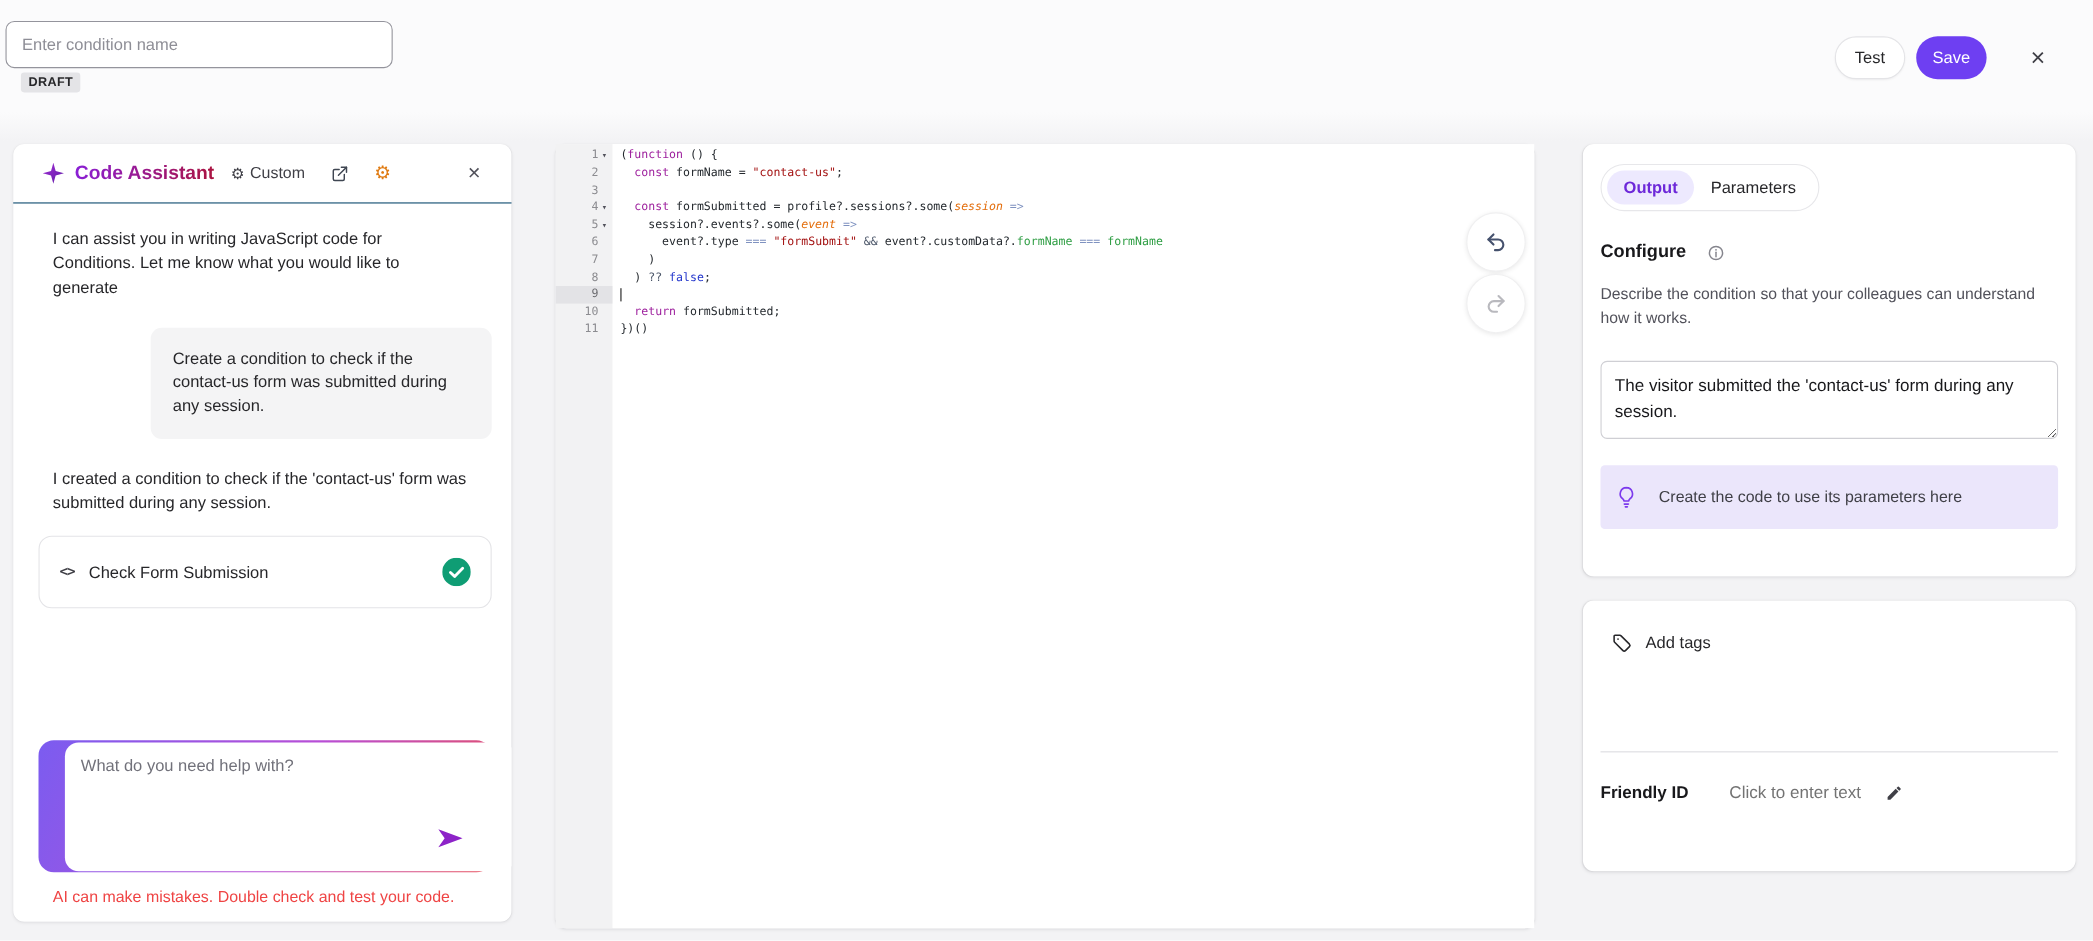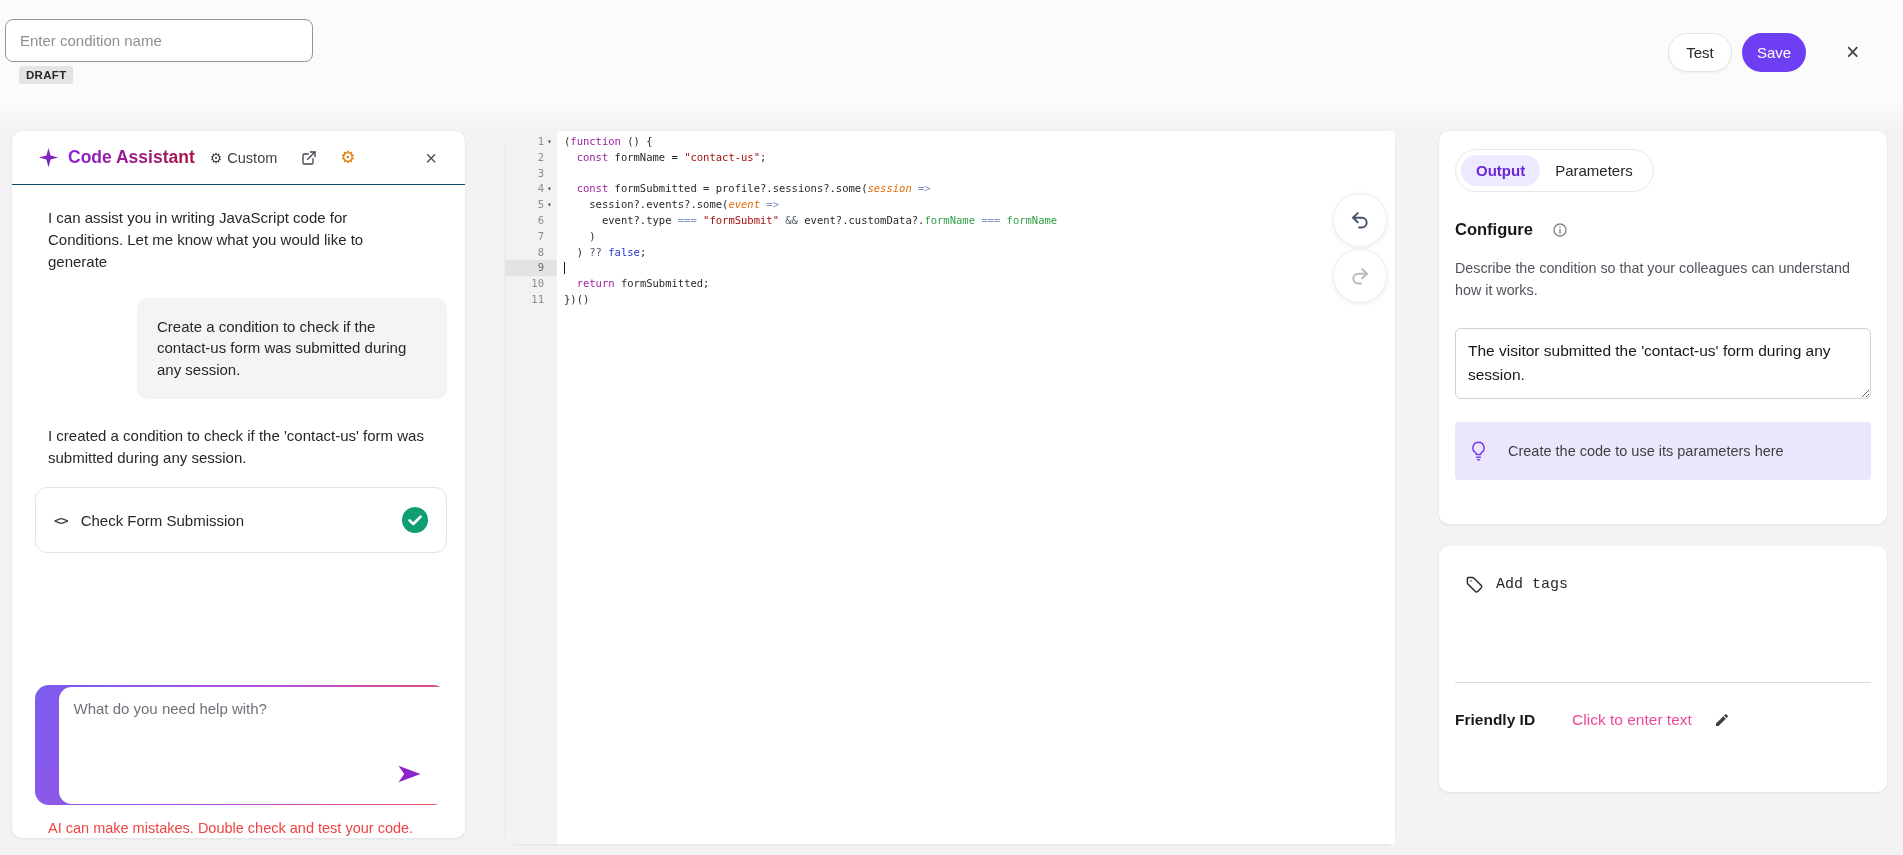--- a/index.html
+++ b/index.html
@@ -7,21 +7,21 @@
   body {
     width:1903px; height:855px; position:relative; overflow:hidden;
     font-family:"Liberation Sans", sans-serif;
     background:linear-gradient(180deg,#fbfbfc 0,#fbfbfc 102px,#f3f3f5 128px,#f3f3f5 100%);
     color:#27272a;
   }
   .panel { position:absolute; background:#fff; border-radius:10px;
     box-shadow:0 1px 3px rgba(16,16,20,.08), 0 0 1px rgba(16,16,20,.06); }
 
   
-  .cond-input { position:absolute; left:5px; top:19px; width:308px; height:43px;
+  .cond-input { position:absolute; left:5px; top:19px; width:352px; height:43px;
     border:1px solid #94949c; border-radius:8px; padding:0 14px; font-size:15px;
     color:#18181b; background:#fff; outline:none; font-family:inherit; }
   .cond-input::placeholder { color:#8e8e96; }
   .draft { position:absolute; left:19px; top:66px; background:#e4e4e7; color:#27272a;
     font-size:11.5px; font-weight:700; padding:3px 7px; border-radius:3px; letter-spacing:.3px; }
   .topbar-actions { position:absolute; left:1668px; top:33px; display:flex; align-items:center; }
   .btn { height:39px; border-radius:20px; font-size:15px; font-family:inherit; cursor:pointer; }
   .btn-test { width:64px; background:#fff; border:1px solid #e4e4e7; color:#27272a;
     box-shadow:0 1px 2px rgba(0,0,0,.05); }
   .btn-save { width:64px; margin-left:10px; background:var(--accent); border:none; color:#fff; }
@@ -34,21 +34,21 @@
     padding:0 28px 0 26px; border-bottom:1px solid #0c4a6e; }
   .lp-title { font-size:17.5px; font-weight:700; margin-left:9px;
     background:linear-gradient(90deg,var(--title-grad-start),var(--title-grad-end));
     -webkit-background-clip:text; background-clip:text; color:transparent; }
   .lp-mode { margin-left:15px; font-size:14.5px; color:#3f3f46; display:flex; align-items:center; gap:5px; cursor:pointer; }
   .lp-mode .gear-glyph { font-size:14px; color:#3f3f46; }
   .icon-btn { background:none; border:none; padding:0; cursor:pointer; display:flex; align-items:center; }
   .lp-ext { margin-left:24px; }
   .lp-gear { margin-left:23px; font-size:17px; color:#e07b12; line-height:1; font-family:inherit; }
   .lp-close { margin-left:auto; font-size:20px; color:#52525b; line-height:1; font-family:inherit; }
-  .lp-body { flex:1; display:flex; flex-direction:column; padding:0 18px 2px 23px; overflow:hidden; }
+  .lp-body { flex:1; display:flex; flex-direction:column; padding:0 18px 14px 23px; overflow:hidden; }
   .msg { font-size:15px; color:#27272a; line-height:1.48; margin-left:13px; }
   .msg-welcome { margin-top:22px; width:340px; }
   .bubble { margin-top:24px; align-self:flex-end; width:310px; background:#f4f4f5;
     border-radius:10px; padding:18px 20px; font-size:15px; line-height:1.45; color:#27272a; }
   .msg-result { margin-top:26px; width:392px; }
   .code-card { margin-top:18px; border:1px solid #e4e4e7; border-radius:12px; height:66px;
     padding:0 18px; display:flex; align-items:center; cursor:pointer; background:#fff; }
   .code-glyph { font-family:"DejaVu Sans Mono", monospace; font-size:13px; font-weight:700;
     color:#3f3f46; letter-spacing:-1px; }
   .code-card-label { margin-left:13px; font-size:15px; color:#27272a; }
@@ -103,25 +103,25 @@
   .cfg-desc { margin-top:18px; font-size:14.3px; color:#52525b; line-height:1.55; width:100%; }
   .desc-box { margin-top:27px; width:100%; height:71px; border:1px solid #cfcfd4; border-radius:6px;
     padding:10px 12px; font-family:inherit; font-size:15.5px; line-height:1.5; color:#18181b;
     resize:both; outline:none; }
   .tip { margin-top:19px; background:var(--tip-bg); border-radius:4px; height:58px;
     display:flex; align-items:center; padding:0 16px; }
   .tip-text { margin-left:22px; font-size:14.5px; color:#3f3f46; }
   .right-card2 { left:1439px; top:546px; width:448px; height:246px; padding:14px 16px; }
   .tags-title { font-size:15px; font-weight:700; color:#27272a; }
   .add-tags { margin:15px 0 0 10px; display:inline-flex; align-items:center; gap:12px;
-    font-size:15px; color:#27272a; background:none; border:none; cursor:pointer; font-family:Liberation Mono, monospace; padding:0; }
+    font-size:15px; color:#27272a; background:none; border:none; cursor:pointer; font-family:Liberation Sans, sans-serif; padding:0; }
   .divider { margin-top:84px; border-top:1px solid #dcdce0; }
   .fid-row { margin-top:28px; display:flex; align-items:center; }
   .fid-label { font-size:15.5px; font-weight:700; color:#18181b; }
-  .fid-value { margin-left:37px; font-size:15.5px; color:#ec4899; background:none; border:none;
+  .fid-value { margin-left:37px; font-size:15.5px; color:#737373; background:none; border:none;
     cursor:pointer; font-family:inherit; padding:0;text-align:center; }
   .fid-pencil { margin-left:22px; background:none; border:none; padding:0; cursor:pointer; display:flex; }
 </style>
 </head>
 <body>
 
 <input class="cond-input" placeholder="Enter condition name" style="">
 <div class="draft">DRAFT</div>
 <div class="topbar-actions">
   <button class="btn btn-test">Test</button>

